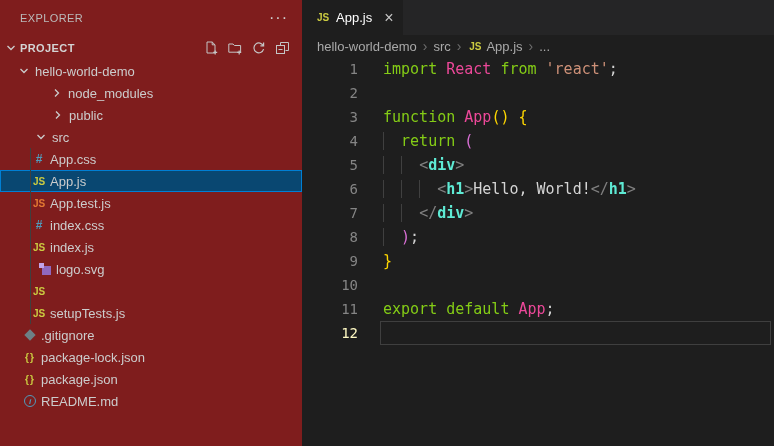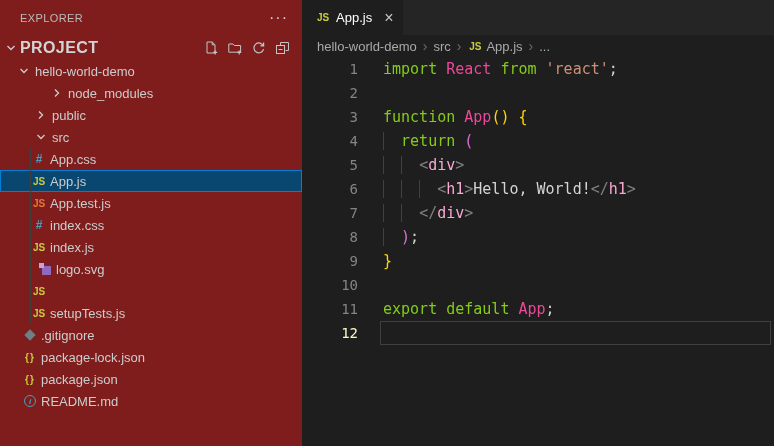--- a/index.html
+++ b/index.html
@@ -5,21 +5,21 @@
   * { margin:0; padding:0; box-sizing:border-box; }
   html,body { width:774px; height:446px; overflow:hidden; }
   body { background:#1e1e1e; font-family:"Liberation Sans",sans-serif; position:relative; }
 
   
   .sidebar { position:absolute; left:0; top:0; width:302px; height:446px; background:#7f1d1d; color:#cccccc; }
   .explorer-header { height:36px; display:flex; align-items:center; justify-content:space-between; padding:0 14px 0 20px; }
   .explorer-title { font-size:11px; color:#bbbbbb; letter-spacing:.4px; }
   .menu-dots { color:#cfcfcf; font-size:16px; letter-spacing:1px; cursor:pointer; line-height:10px; }
   .section-header { height:24px; display:flex; align-items:center; padding:0 10px 0 3px; }
-  .section-title { font-size:16px; font-weight:700; color:#d4d4d4; letter-spacing:.4px; flex:1; margin-left:1px; }
+  .section-title { font-size:11px; font-weight:700; color:#d4d4d4; letter-spacing:.4px; flex:1; margin-left:1px; }
   .section-actions { display:flex; gap:5px; align-items:center; }
   .action-btn { width:19px; height:19px; display:flex; align-items:center; justify-content:center; cursor:pointer; }
 
   .tree { position:relative; }
   .tree-guide { position:absolute; left:30px; width:1px; background:#3f3f3f; }
   .tree-row { height:22px; display:flex; align-items:center; font-size:13px; color:#cccccc; cursor:pointer; }
   .tree-row.selected { background:#094771; border:1px solid #007fd4; }
   .tree-label { margin-left:3px; white-space:nowrap; }
   .twisty { width:16px; height:16px; flex:none; display:flex; align-items:center; justify-content:center; }
 
@@ -55,21 +55,21 @@
   .code-line.current .code-text { border:1px solid #3f3f3f; margin-left:2px; margin-right:3px; padding-left:3px; height:24px; line-height:22px; }
 
   .tk-kw { color:#84cc16; }
   .tk-id { color:#ec4899; }
   .tk-pl { color:#d4d4d4; }
   .tk-tx { color:#d4d4d4; }
   .tk-str { color:#ce9178; }
   .tk-b1 { color:#ffd700; }
   .tk-b2 { color:#da70d6; }
   .tk-ab { color:#808080; }
-  .tk-tag { color:#f9a8d4; }
+  .tk-tag { color:#5eead4;font-weight:bold; }
   .tk-ig { box-shadow:inset 1px 0 0 #404040; }
 </style>
 </head>
 <body>
 
 <div class="sidebar">
   <div class="explorer-header">
     <span class="explorer-title">EXPLORER</span>
     <span class="menu-dots">···</span>
   </div>
@@ -127,21 +127,21 @@
         <span class="tree-label">hello-world-demo</span>
       </div>
       <div class="tree-row" style="padding-left: 49px;">
         <span class="twisty">
           <svg width="16" height="16" viewBox="0 0 16 16">
             <polyline points="6,4.5 9.5,8 6,11.5" fill="none" stroke="#cccccc" stroke-width="1.3"></polyline>
           </svg>
         </span>
         <span class="tree-label">node_modules</span>
       </div>
-      <div class="tree-row" style="padding-left: 33px;">
+      <div class="tree-row" style="padding-left: 50px;">
         <span class="twisty">
           <svg width="16" height="16" viewBox="0 0 16 16">
             <polyline points="6,4.5 9.5,8 6,11.5" fill="none" stroke="#cccccc" stroke-width="1.3"></polyline>
           </svg>
         </span>
         <span class="tree-label">public</span>
       </div>
       <div class="tree-row" style="padding-left: 33px;">
         <span class="twisty">
           <svg width="16" height="16" viewBox="0 0 16 16">

